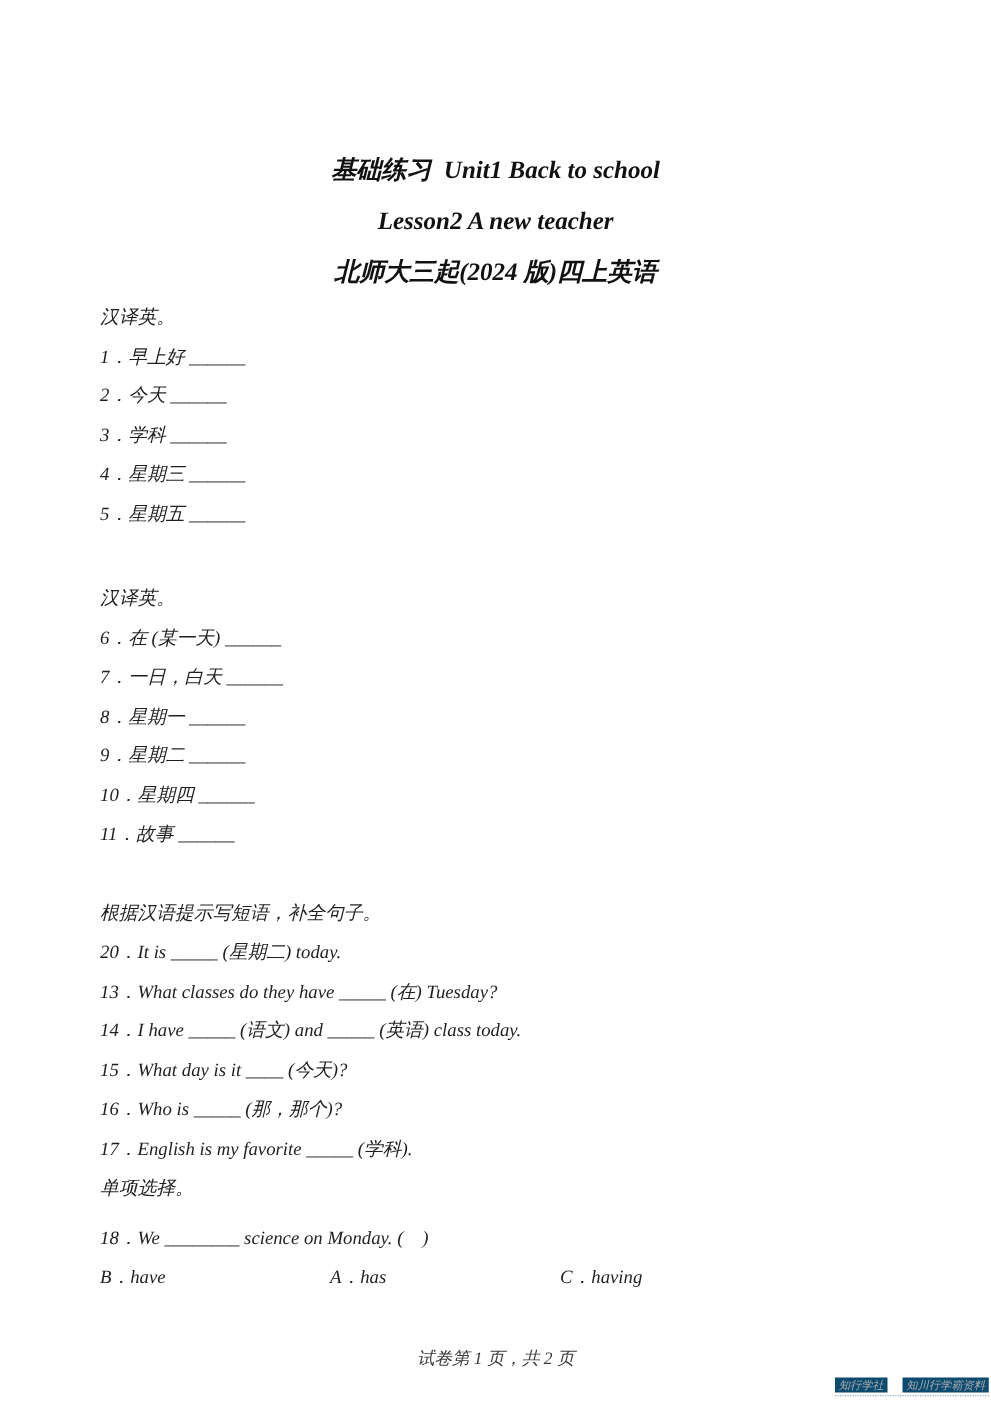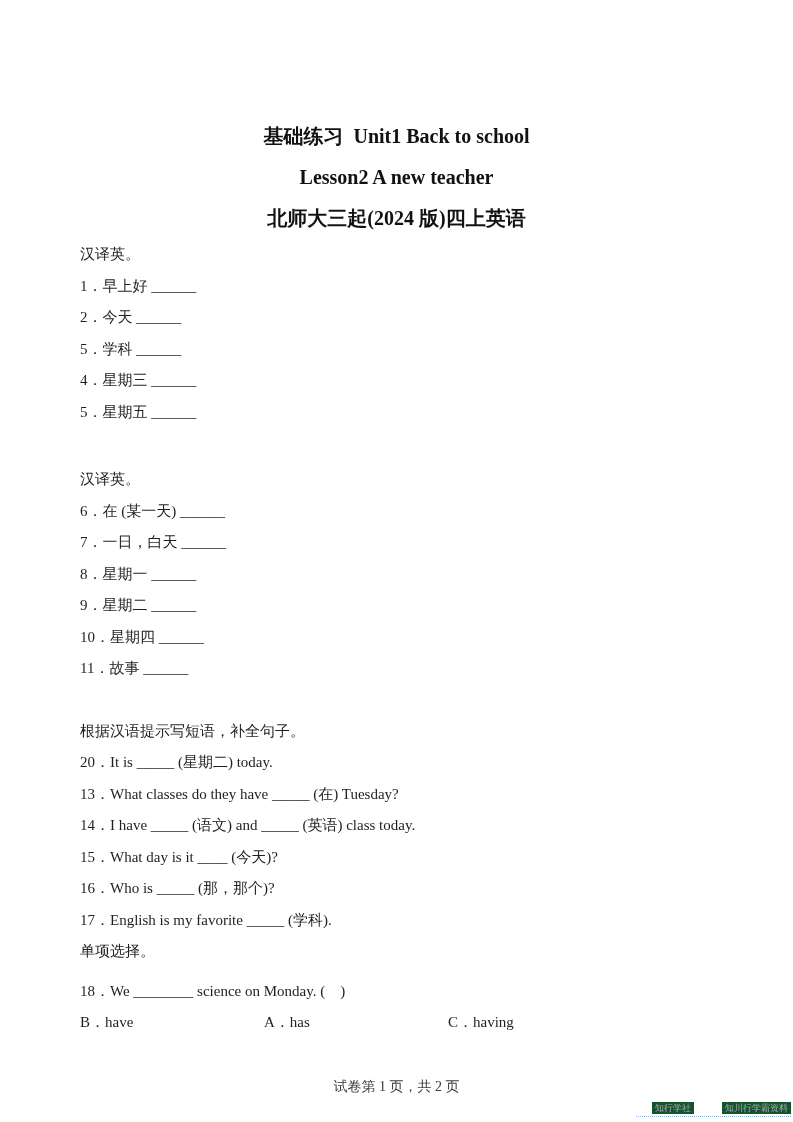--- a/index.html
+++ b/index.html
@@ -8,20 +8,21 @@
     background: #ffffff;
   }
   .page {
     position: relative;
     width: 793px;
     height: 1122px;
     background: #ffffff;
     overflow: hidden;
     font-family: "Liberation Serif", "DejaVu Serif", serif;
     color: #1f1f1f;
+    font-style: italic;
   }
   .title-block {
     padding-top: 116px;
     text-align: center;
   }
   .title-block .title-line {
     margin: 0;
     font-size: 20px;
     font-weight: bold;
     line-height: 41px;
@@ -70,44 +71,43 @@
     display: flex;
     gap: 12px;
     border-bottom: 1px dotted #8fb3de;
     padding-bottom: 2px;
   }
   .watermark span {
     font-family: "Liberation Sans", "DejaVu Sans", sans-serif;
     font-size: 9px;
     line-height: 12px;
     color: #a8acb2;
-    background: #14532d;
+    background: #0c4a6e;
     padding: 0 3px;
     white-space: nowrap;
-    margin-left: 16px;
   }
 </style>
 </head>
 <body>
 
 <div class="page">
 
   <header class="title-block">
     <h1 class="title-line">基础练习  Unit1 Back to school</h1>
     <h1 class="title-line">Lesson2 A new teacher</h1>
     <h1 class="title-line">北师大三起(2024 版)四上英语</h1>
   </header>
 
   <main class="content">
 
     <section class="sec sec-1">
       <p class="line hdr">汉译英。</p>
       <p class="line">1．早上好 ______</p>
       <p class="line">2．今天 ______</p>
-      <p class="line">5．学科 ______</p>
+      <p class="line">3．学科 ______</p>
       <p class="line">4．星期三 ______</p>
       <p class="line">5．星期五 ______</p>
     </section>
 
     <section class="sec sec-2">
       <p class="line hdr">汉译英。</p>
       <p class="line">6．在 (某一天) ______</p>
       <p class="line">7．一日，白天 ______</p>
       <p class="line">8．星期一 ______</p>
       <p class="line">9．星期二 ______</p>

